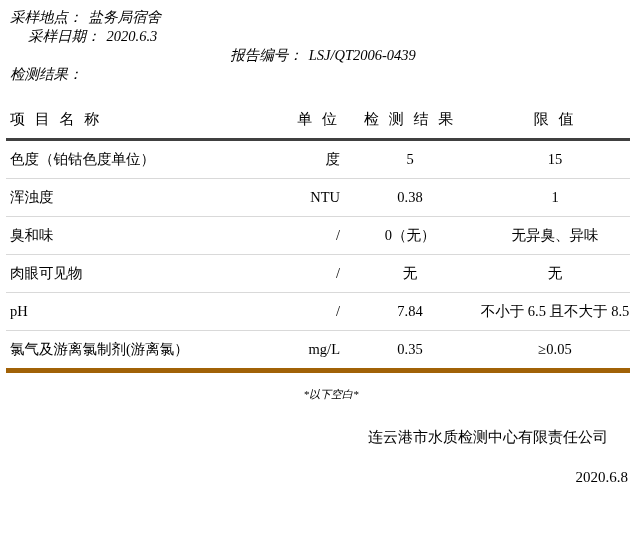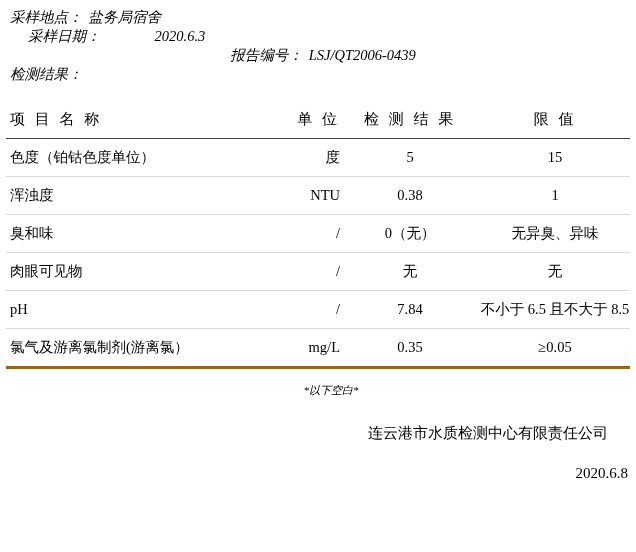--- a/index.html
+++ b/index.html
@@ -35,47 +35,47 @@
   }
   .header-line .lbl {
     display: inline-block;
   }
   .header-line .val {
     display: inline-block;
     margin-left: 6px;
   }
   
   .hl-1 { padding-left: 4px; }
-  .hl-2 { padding-left: 22px; gap: 48px; }
+  .hl-2 { padding-left: 22px; }
   .hl-3 { padding-left: 4px; justify-content: center; }
   .hl-4 { padding-left: 4px; }
 
   table.results {
     width: 620px;
     margin: 16px auto 0 auto;
     border-collapse: collapse;
     table-layout: fixed;
   }
   table.results th, table.results td {
     font-weight: normal;
     font-size: 14.5px;
     padding: 0;
     vertical-align: middle;
   }
   table.results thead th {
     height: 38px;
-    border-bottom: 1px solid #404040;
+    border-bottom: 3px solid #404040;
     font-size: 15px;
   }
   table.results tbody td {
     height: 37px;
     border-bottom: 1px solid #d9d9d9;
   }
   table.results tbody tr:last-child td {
-    border-bottom: 3px solid #a16207;
+    border-bottom: 5px solid #a16207;
   }
   .col-item { width: 200px; text-align: left; padding-left: 4px !important; }
   .col-unit { width: 130px; text-align: right; }
   .col-res  { width: 140px; text-align: center; }
   .col-lim  { width: 150px; text-align: center; }
 
   .spaced {
     letter-spacing: 3px;
   }
   .footer {

